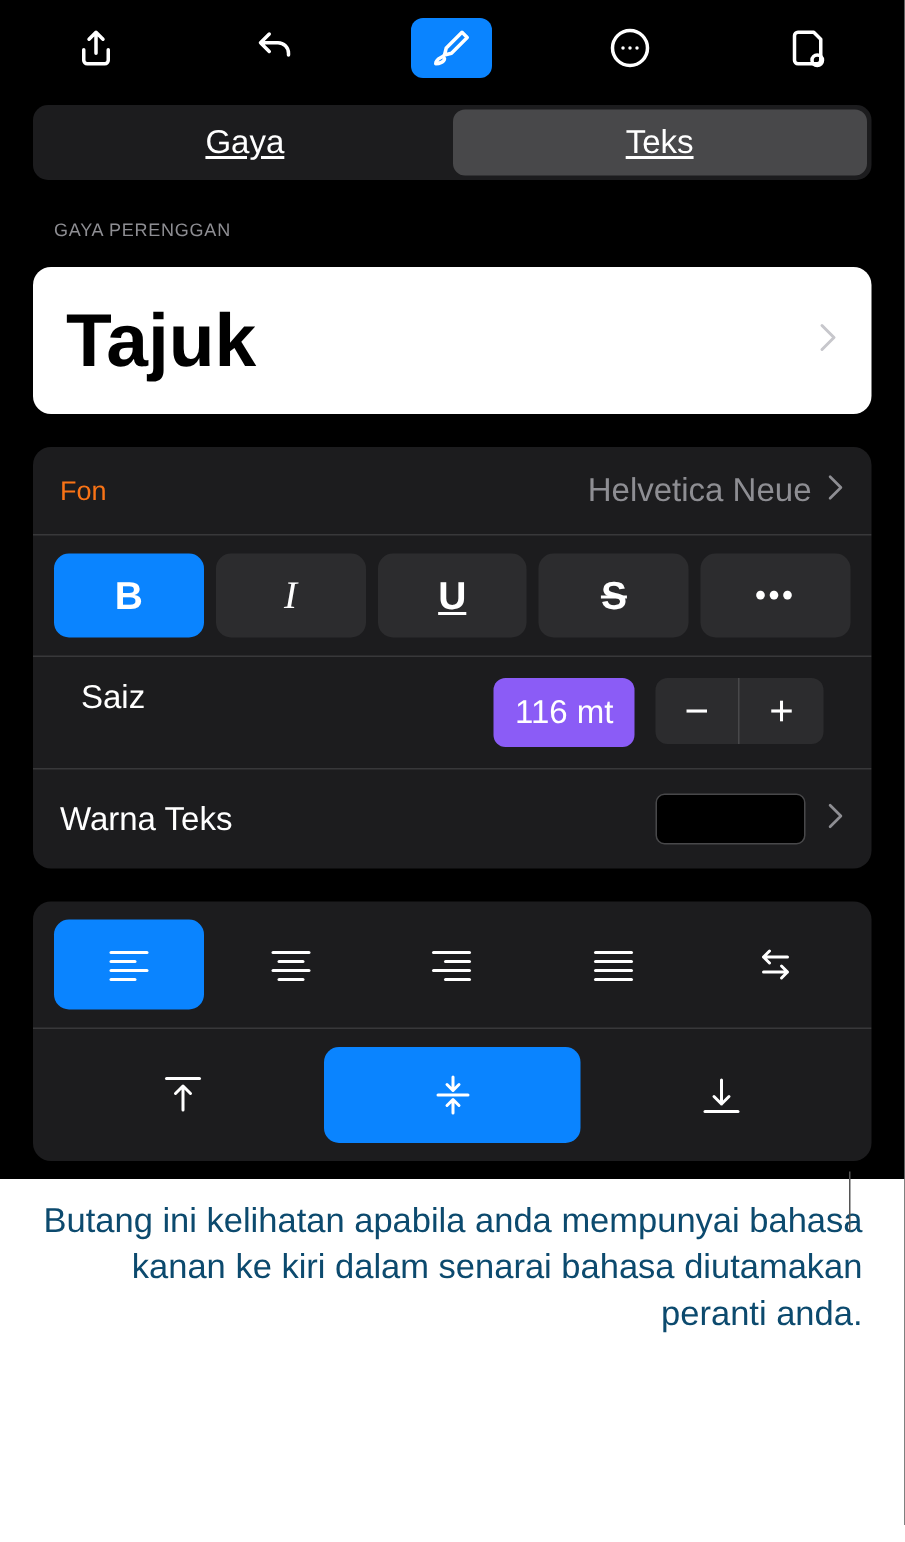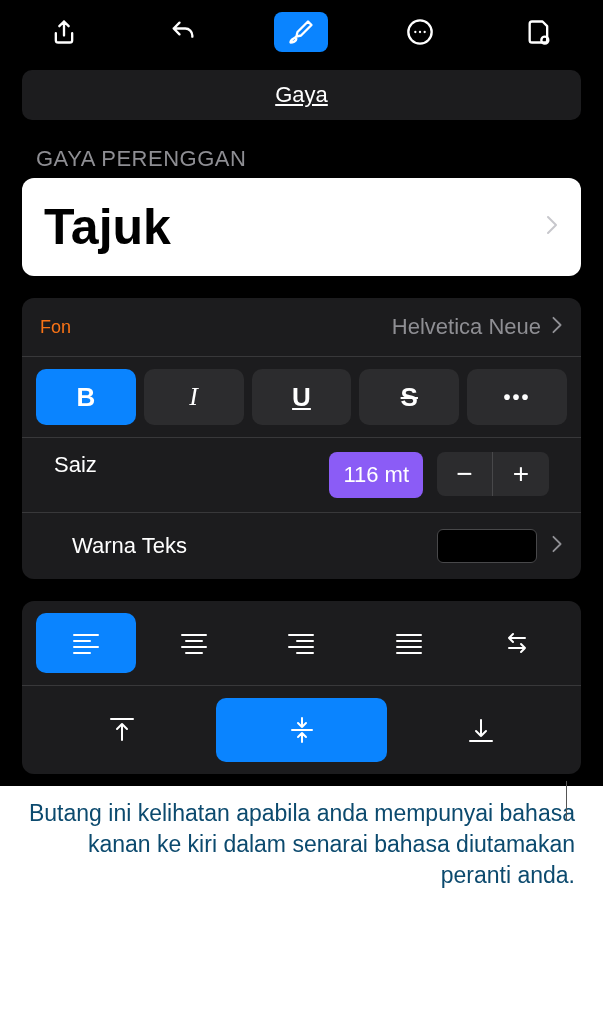--- a/index.html
+++ b/index.html
@@ -11,21 +11,21 @@
 .tool-btn { width: 54px; height: 40px; display: flex; align-items: center; justify-content: center; border-radius: 8px; cursor: pointer; }
 .tool-btn.active { background: #0a84ff; }
 .tool-btn svg { width: 28px; height: 28px; }
 
 .inner { padding: 0 22px; }
 
 .segmented { display: flex; background: #1c1c1e; border-radius: 10px; padding: 3px; margin-bottom: 26px; }
 .seg-item { flex: 1; text-align: center; padding: 9px 0; font-size: 22px; color: #fff; border-radius: 8px; cursor: pointer; font-weight: 500; text-decoration: underline; }
 .seg-item.active { background: #48484a; }
 
-.section-label { font-size: 22px; letter-spacing: 0.5px; color: #8e8e93; margin-bottom: 6px; padding-left: 14px; text-transform: uppercase; }
+.section-label { font-size: 12px; letter-spacing: 0.5px; color: #8e8e93; margin-bottom: 18px; padding-left: 14px; text-transform: uppercase; }
 
 .style-row { background: #fff; color: #000; border-radius: 12px; padding: 20px 22px; display: flex; justify-content: space-between; align-items: center; margin-bottom: 22px; cursor: pointer; }
 .style-row .style-name { font-size: 50px; font-weight: 800; }
 .chev { color: #c7c7cc; }
 
 .card { background: #1c1c1e; border-radius: 12px; overflow: hidden; margin-bottom: 22px; }
 .card-row { display: flex; justify-content: space-between; align-items: center; padding: 16px 18px; border-bottom: 1px solid #38383a; }
 .card-row:last-child { border-bottom: none; }
 .card-row .label { font-size: 18px; color: #f97316; }
 .card-row .value { font-size: 22px; color: #8e8e93; display: flex; align-items: flex-start; gap: 10px; }
@@ -37,21 +37,21 @@
 .fmt-btn.underline { text-decoration: underline; }
 .fmt-btn.strike { text-decoration: line-through; }
 
 .size-row { display: flex; align-items: flex-start; padding: 14px 32px; gap: 14px; border-bottom: 1px solid #38383a; }
 .size-row .label { font-size: 22px; flex: 1; }
 .size-box { background: #8b5cf6; padding: 10px 14px; border-radius: 8px; font-size: 22px; }
 .stepper { display: flex; background: #2c2c2e; border-radius: 8px; overflow: hidden; }
 .step-btn { width: 56px; height: 44px; display: flex; align-items: center; justify-content: center; cursor: pointer; font-size: 28px; color: #fff; }
 .step-btn:first-child { border-right: 1px solid #48484a; }
 
-.color-row { display: flex; align-items: center; padding: 16px 18px; gap: 14px; margin-left: 32px; }
+.color-row { display: flex; align-items: center; padding: 16px 18px; gap: 14px; }
 .color-row .label { font-size: 22px; flex: 1; }
 .swatch { width: 100px; height: 34px; background: #000; border-radius: 6px; border: 1px solid #48484a; }
 
 .align-card { background: #1c1c1e; border-radius: 12px; overflow: hidden; }
 .align-row { display: flex; gap: 8px; padding: 12px 14px; }
 .align-row.top { border-bottom: 1px solid #38383a; }
 .align-btn { flex: 1; height: 60px; border-radius: 10px; display: flex; align-items: center; justify-content: center; cursor: pointer; color: #fff; }
 .align-btn.active { background: #0a84ff; }
 .vrow .align-btn { height: 64px; }
 
@@ -97,20 +97,21 @@
           <path d="M6 3h9l4 4v12a2 2 0 01-2 2H6a2 2 0 01-2-2V5a2 2 0 012-2z"></path>
           <circle cx="17" cy="19" r="3"></circle>
         </svg>
     </div>
   </div>
 
   <div class="inner">
 
     <div class="segmented">
       <div class="seg-item">Gaya</div>
+      <div class="seg-item active">Teks</div>
     </div>
 
     <div class="section-label">GAYA PERENGGAN</div>
 
     <div class="style-row">
       <span class="style-name">Tajuk</span>
       <span class="chev">
         <svg width="14" height="20" viewBox="0 0 12 20">
             <path d="M2 2l8 8-8 8"></path>
           </svg>

